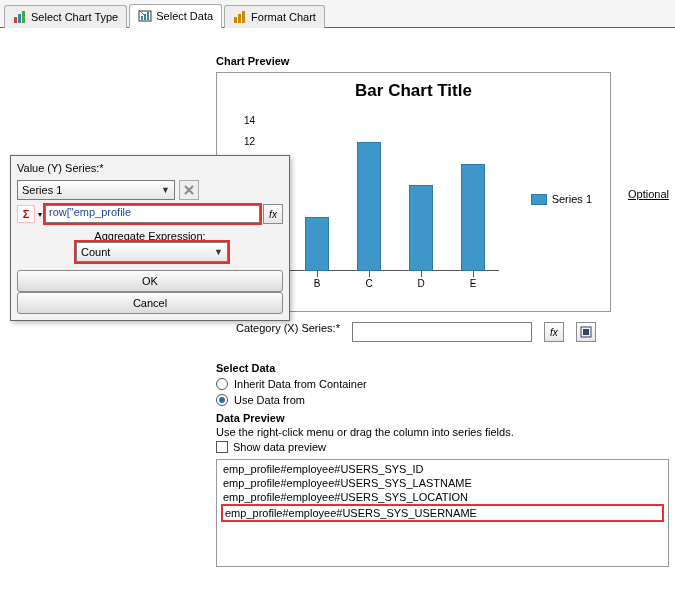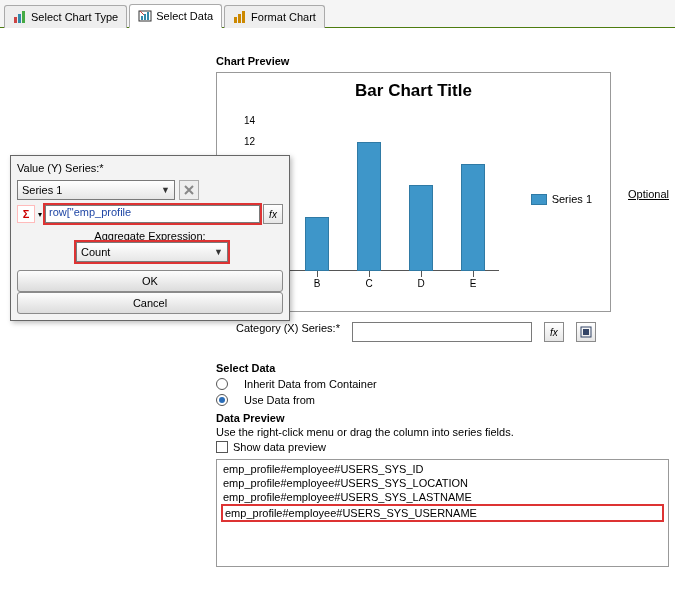--- a/index.html
+++ b/index.html
@@ -221,21 +221,21 @@
   
   .section-head {
     font-weight:bold;
   }
   .select-data {
     position:absolute;
     left:216px;
     top:362px;
     width:400px;
   }
-  .radio-row { display:flex; align-items:center; gap:16px; margin:4px 0; }
+  .radio-row { display:flex; align-items:center; gap:6px; margin:4px 0; }
   .radio {
     width:12px; height:12px; border:1px solid #555; border-radius:50%;
     display:inline-flex; align-items:center; justify-content:center;
     background:#fff; cursor:pointer;
   }
   .radio.checked::after {
     content:''; width:6px; height:6px; border-radius:50%; background:#2a6db8;
   }
 
   .data-preview {
@@ -393,17 +393,17 @@
 
 <div class="data-preview">
   <div class="section-head">Data Preview</div>
   <div style="margin:2px 0">Use the right-click menu or drag the column into series fields.</div>
   <div style="display:flex;align-items:center;gap:5px;margin:3px 0">
     <span class="checkbox"></span>
     <span>Show data preview</span>
   </div>
   <div class="col-list" id="col-list">
       <div>emp_profile#employee#USERS_SYS_ID</div>
+      <div>emp_profile#employee#USERS_SYS_LASTNAME</div>
       <div>emp_profile#employee#USERS_SYS_LOCATION</div>
-      <div>emp_profile#employee#USERS_SYS_LASTNAME</div>
       <div class="row-hl">emp_profile#employee#USERS_SYS_USERNAME</div>
     </div>
 </div>
 
 </body></html>

